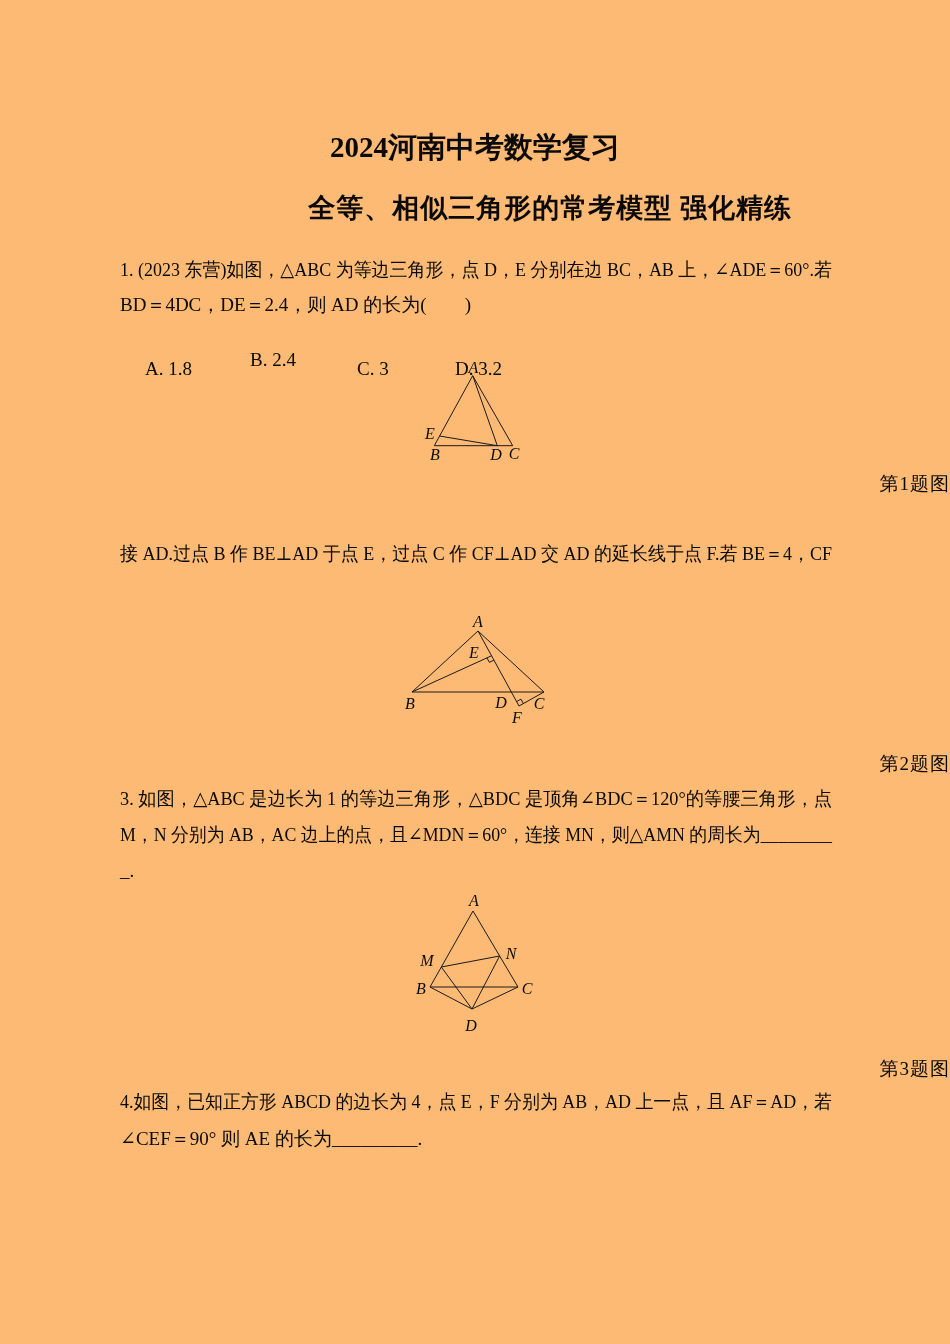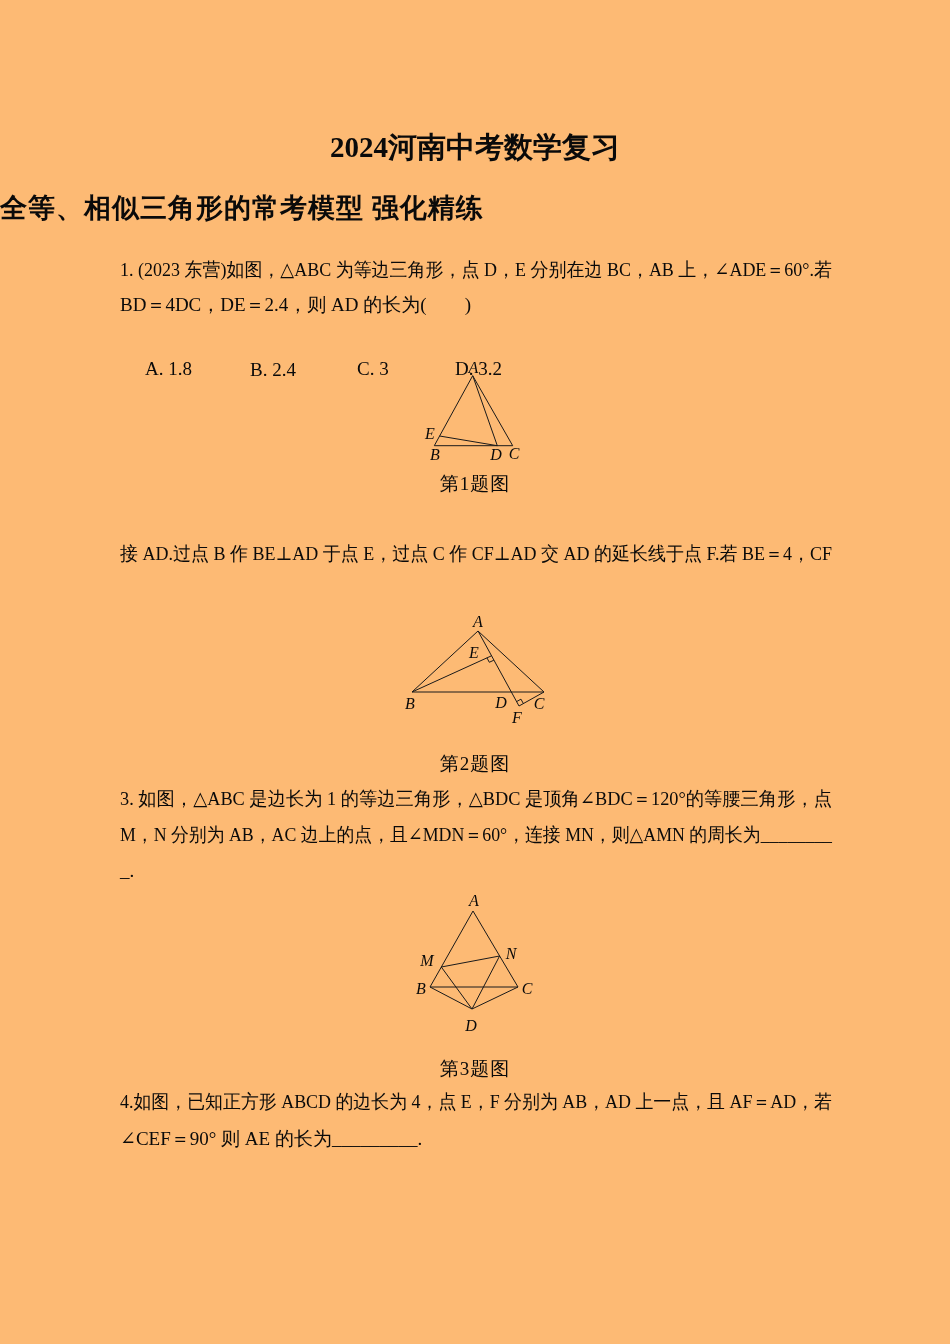--- a/index.html
+++ b/index.html
@@ -11,30 +11,30 @@
     font-family:"Liberation Serif","DejaVu Serif",serif;
     color:#0a0a0a;
     overflow:hidden;
   }
   .title{
     position:absolute;left:0;top:130px;width:950px;margin:0;
     text-align:center;font-size:29px;font-weight:700;line-height:1.2;
   }
   .subtitle{
     position:absolute;left:0;top:192px;width:792px;margin:0;
-    text-align:left;font-size:27px;font-weight:700;line-height:1.2;letter-spacing:1px;
+    text-align:right;font-size:27px;font-weight:700;line-height:1.2;letter-spacing:1px;
   }
   .line{
     position:absolute;left:120px;width:712px;
     font-size:19px;line-height:22px;white-space:pre;
   }
   .fit{display:inline-block;white-space:pre;}
   .opt{position:absolute;font-size:19px;line-height:22px;white-space:pre;margin-top:27px;}
   .caption{
-    position:absolute;left:0;width:950px;text-align:center;
+    position:absolute;left:0;width:950px;text-align:right;
     font-size:19px;line-height:22px;letter-spacing:1px;
   }
   svg.fig{position:absolute;overflow:visible;}
   svg.fig line, svg.fig path{stroke:#1a1a1a;stroke-width:1;fill:none;}
   svg.fig text{
     font-family:"Liberation Serif","DejaVu Serif",serif;
     font-style:italic;font-size:16px;fill:#0a0a0a;stroke:none;
     text-anchor:middle;
   }
 </style>
@@ -42,21 +42,21 @@
 <body>
 
 <div class="page">
 
   <h1 class="title">2024河南中考数学复习</h1>
   <h2 class="subtitle">全等、相似三角形的常考模型 强化精练</h2>
 
   <div class="line" style="top:259px"><span class="fit" style="transform-origin: 0px 50%; transform: scaleX(0.946533);">1. (2023 东营)如图，△ABC 为等边三角形，点 D，E 分别在边 BC，AB 上，∠ADE＝60°.若</span></div>
   <div class="line" style="top:294px">BD＝4DC，DE＝2.4，则 AD 的长为(　　)</div>
   <span class="opt" style="left:145px;top:331px">A. 1.8</span>
-  <span class="opt" style="left:250px;top:332px">B. 2.4</span>
+  <span class="opt" style="left:250px;top:322px">B. 2.4</span>
   <span class="opt" style="left:357px;top:331px">C. 3</span>
   <span class="opt" style="left:455px;top:331px">D. 3.2</span>
 
   <svg class="fig" style="left:398px;top:360px" width="135" height="110" viewBox="0 0 135 110">
     <line x1="74.7" y1="15.7" x2="36.3" y2="85.7"></line>
     <line x1="74.7" y1="15.7" x2="114.7" y2="85.7"></line>
     <line x1="36.3" y1="85.7" x2="114.7" y2="85.7"></line>
     <line x1="74.7" y1="15.7" x2="99.3" y2="85.7"></line>
     <line x1="41.6" y1="76" x2="99.3" y2="85.7"></line>
     <text x="75.5" y="13">A</text>

